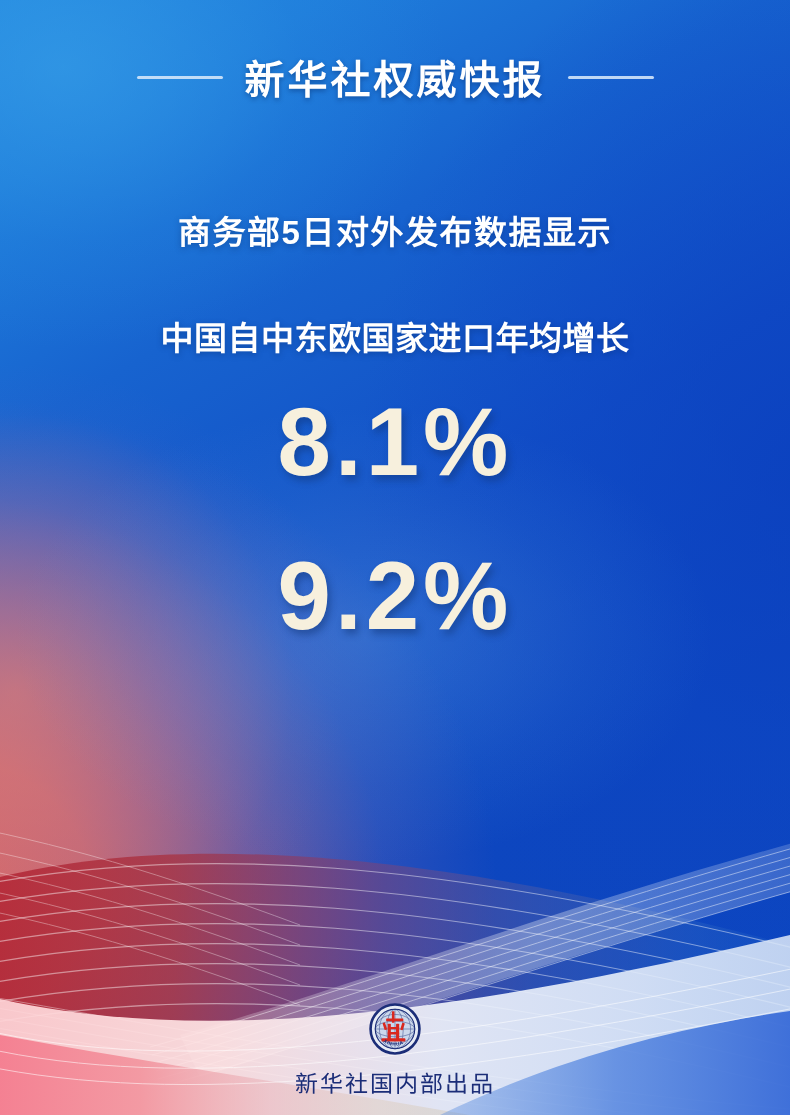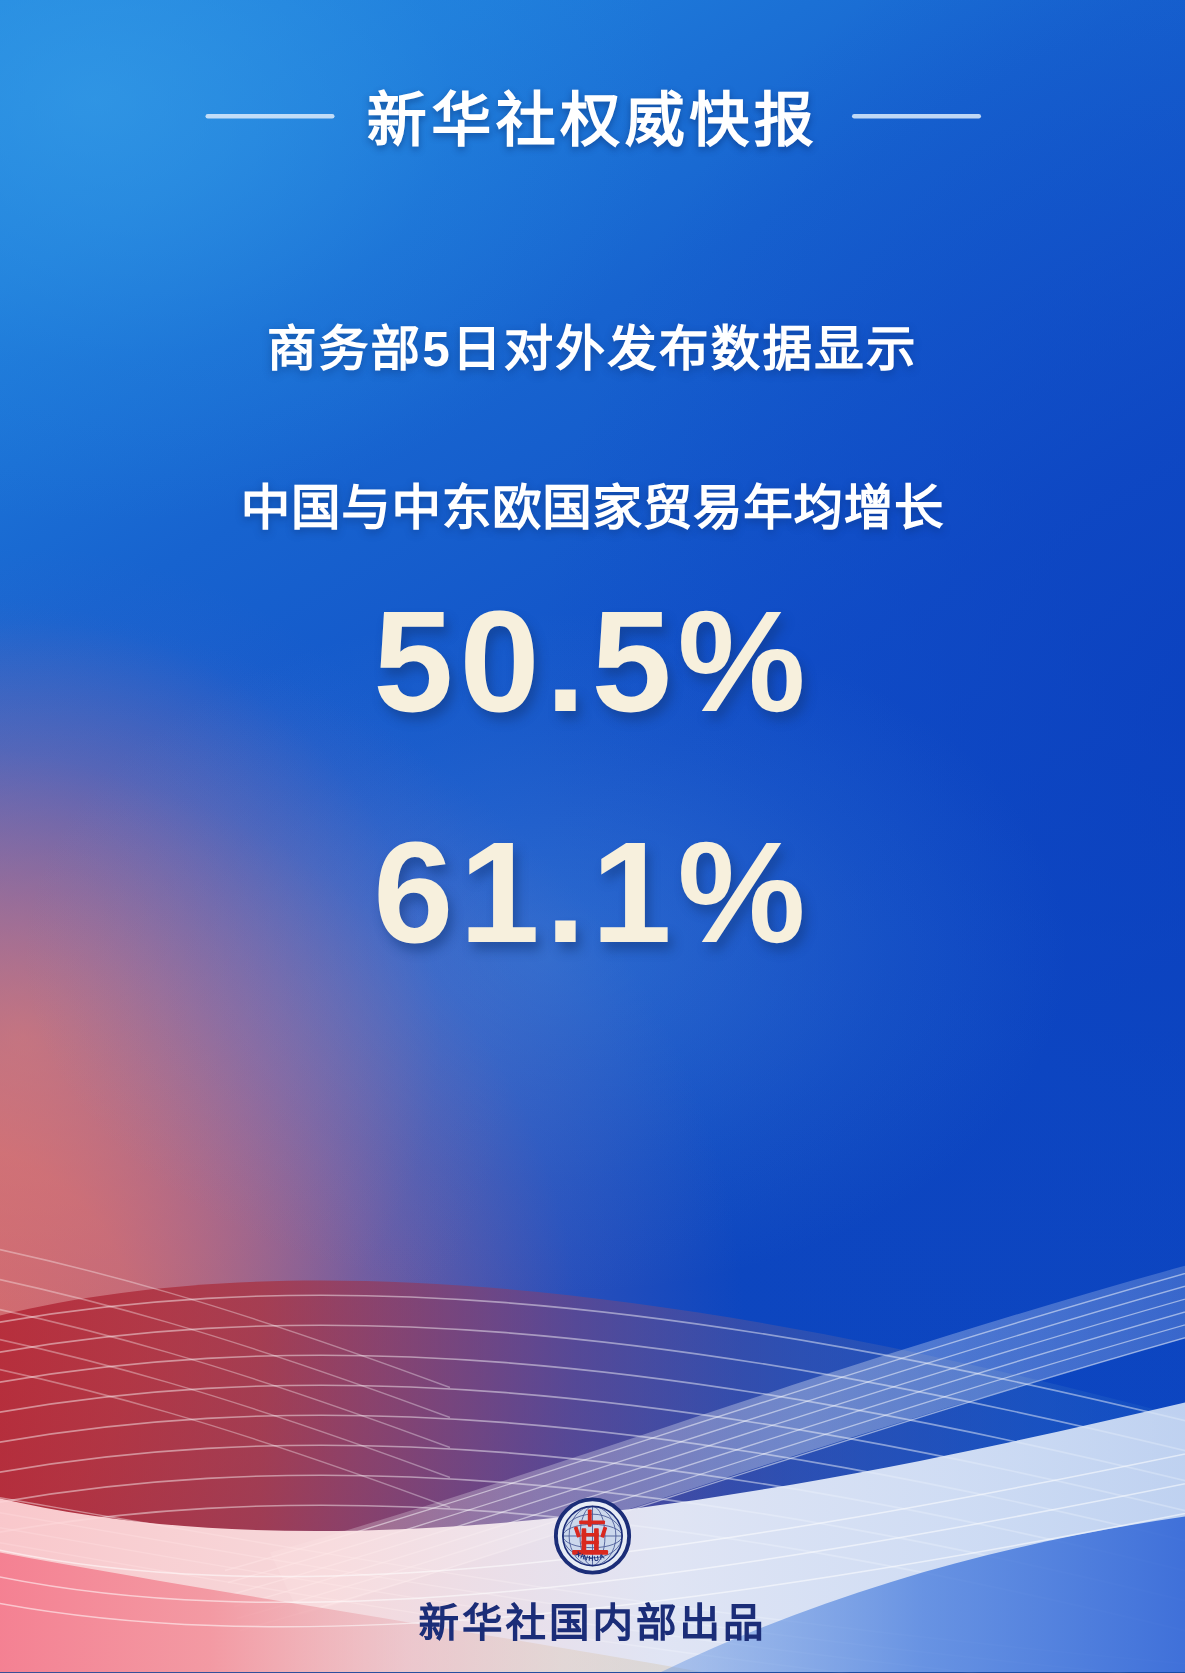--- a/index.html
+++ b/index.html
@@ -158,22 +158,22 @@
     left: 0;
     bottom: 16px;
     width: 790px;
     display: flex;
     flex-direction: column;
     align-items: center;
     gap: 10px;
   }
   .logo { width: 52px; height: 52px; display: block; }
   .footer-text {
-    font-size: 27px;
-    font-weight: bold;
+    font-size: 23px;
+    font-weight: normal;
     letter-spacing: 2px;
     color: #1b2d78;
     white-space: nowrap;
   }
 </style>
 </head>
 <body>
 
 <div class="poster">
 
@@ -281,26 +281,26 @@
   <div class="header">
     <span class="rule"></span>
     <span class="header-title">新华社权威快报</span>
     <span class="rule"></span>
   </div>
 
   <div class="body-block">
     <div class="line">商务部5日对外发布数据显示</div>
     <div class="gap-a"></div>
     <div class="gap-b"></div>
-    <div class="line wide">中国与中东欧国家贸易年均增长</div>
+    <div class="line wide">中国自中东欧国家进口年均增长</div>
     <div class="gap-c"></div>
-    <div class="bignum">50.5%</div>
+    <div class="bignum">8.1%</div>
     <div class="gap-d"></div>
     <div class="gap-e"></div>
-    <div class="bignum">61.1%</div>
+    <div class="bignum">9.2%</div>
   </div>
 
   <div class="footer">
     <svg class="logo" viewBox="0 0 100 100" xmlns="http://www.w3.org/2000/svg">
       <circle cx="50" cy="50" r="47" fill="#e7ecf5" stroke="#1b2d78" stroke-width="5"></circle>
       <circle cx="50" cy="50" r="38" fill="#ccd8ec" stroke="#1b2d78" stroke-width="2"></circle>
       <g stroke="#1b2d78" stroke-width="1.1" fill="none" opacity="0.75">
         <ellipse cx="50" cy="50" rx="38" ry="15"></ellipse>
         <ellipse cx="50" cy="50" rx="38" ry="28"></ellipse>
         <ellipse cx="50" cy="50" rx="16" ry="38"></ellipse>

